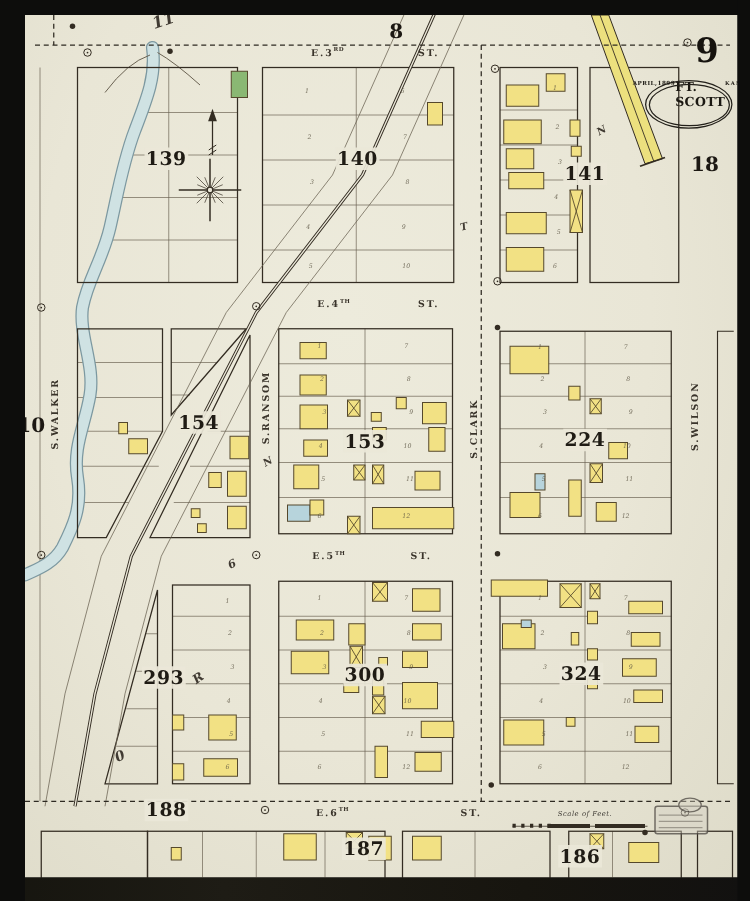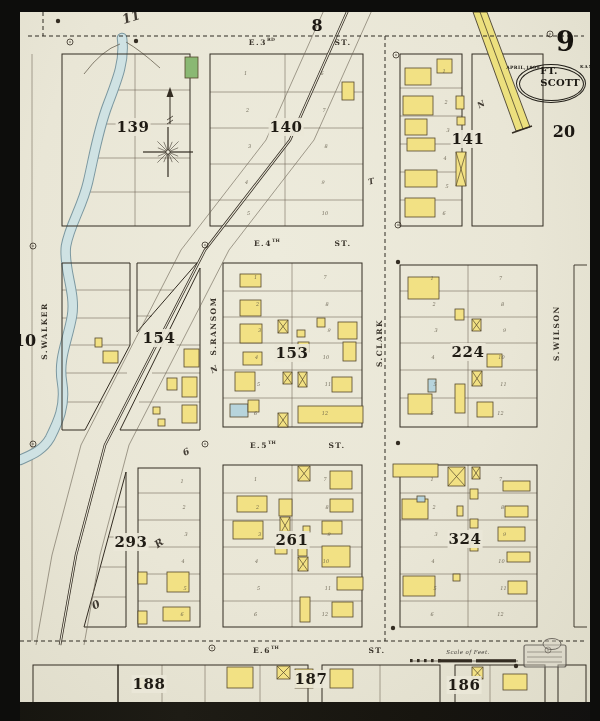--- a/index.html
+++ b/index.html
@@ -516,21 +516,21 @@
         <ellipse cx="552" cy="644" rx="9" ry="5.5" stroke="#55504a" stroke-width="1" fill="rgba(214,210,196,0.5)"></ellipse>
         <line x1="527" y1="652" x2="562" y2="652" stroke="#6a645c" stroke-width="1" opacity="0.7"></line>
         <line x1="527" y1="657" x2="562" y2="657" stroke="#6a645c" stroke-width="1" opacity="0.7"></line>
         <line x1="527" y1="662" x2="562" y2="662" stroke="#6a645c" stroke-width="1" opacity="0.7"></line>
       </g>
     </svg>
 
   <div id="labels">
     <div class="lbl sheet-big" style="left:566px;top:41px">9</div>
     <div class="lbl sheet-ref" style="left:317px;top:25px">8</div>
-    <div class="lbl sheet-ref" style="left:564px;top:131px">20</div>
+    <div class="lbl sheet-ref" style="left:564px;top:131px">18</div>
     <div class="lbl sheet-ref" style="left:25px;top:340px">10</div>
     <div class="lbl" id="scale-label" style="left:468px;top:652px">Scale of Feet.</div>
   <div class="lbl lotnum" style="left: 245.5px; top: 73px;">1</div>
       <div class="lbl lotnum" style="left: 247.5px; top: 110px;">2</div>
       <div class="lbl lotnum" style="left: 249.5px; top: 146px;">3</div>
       <div class="lbl lotnum" style="left: 246.5px; top: 182px;">4</div>
       <div class="lbl lotnum" style="left: 248.5px; top: 213px;">5</div>
       <div class="lbl lotnum" style="left: 322px; top: 73px;">6</div>
       <div class="lbl lotnum" style="left: 324px; top: 110px;">7</div>
       <div class="lbl lotnum" style="left: 326px; top: 146px;">8</div>
@@ -608,24 +608,24 @@
       <div class="lbl street-v" style="left: 213px; top: 326px;">S.RANSOM</div>
       <div class="lbl street-v" style="left: 379px; top: 343px;">S.CLARK</div>
       <div class="lbl street-v" style="left: 556px; top: 333px;">S.WILSON</div>
       <div class="lbl blocknum" style="left: 133px; top: 127px;">139</div>
       <div class="lbl blocknum" style="left: 286px; top: 127px;">140</div>
       <div class="lbl blocknum" style="left: 468px; top: 139px;">141</div>
       <div class="lbl blocknum" style="left: 159px; top: 338px;">154</div>
       <div class="lbl blocknum" style="left: 292px; top: 353px;">153</div>
       <div class="lbl blocknum" style="left: 468px; top: 352px;">224</div>
       <div class="lbl blocknum" style="left: 131px; top: 542px;">293</div>
-      <div class="lbl blocknum" style="left: 292px; top: 540px;">261</div>
+      <div class="lbl blocknum" style="left: 292px; top: 540px;">300</div>
       <div class="lbl blocknum" style="left: 465px; top: 539px;">324</div>
-      <div class="lbl blocknum" style="left: 133px; top: 684px; margin-left: 16px;">188</div>
-      <div class="lbl blocknum" style="left: 291px; top: 679px; margin-left: 20px;">187</div>
+      <div class="lbl blocknum" style="left: 133px; top: 648px;">188</div>
+      <div class="lbl blocknum" style="left: 291px; top: 679px;">187</div>
       <div class="lbl blocknum" style="left: 464px; top: 685px;">186</div>
       <div class="lbl pen" style="left: 131px; top: 17px; font-size: 13px; transform: translate(-50%, -50%) rotate(-18deg);">11</div>
       <div class="lbl pen" style="left: 481px; top: 104px; font-size: 8px; transform: translate(-50%, -50%) rotate(-30deg);">N</div>
       <div class="lbl pen" style="left: 371px; top: 181px; font-size: 8px; transform: translate(-50%, -50%) rotate(-15deg);">T</div>
       <div class="lbl pen" style="left: 214px; top: 369px; font-size: 8px; transform: translate(-50%, -50%) rotate(-30deg);">N</div>
       <div class="lbl pen" style="left: 186px; top: 452px; font-size: 9px; transform: translate(-50%, -50%) rotate(-25deg);">6</div>
       <div class="lbl pen" style="left: 159px; top: 543px; font-size: 10px; transform: translate(-50%, -50%) rotate(-35deg);">R</div>
       <div class="lbl pen" style="left: 96px; top: 605px; font-size: 11px; transform: translate(-50%, -50%) rotate(-25deg);">0</div>
     </div>
 

